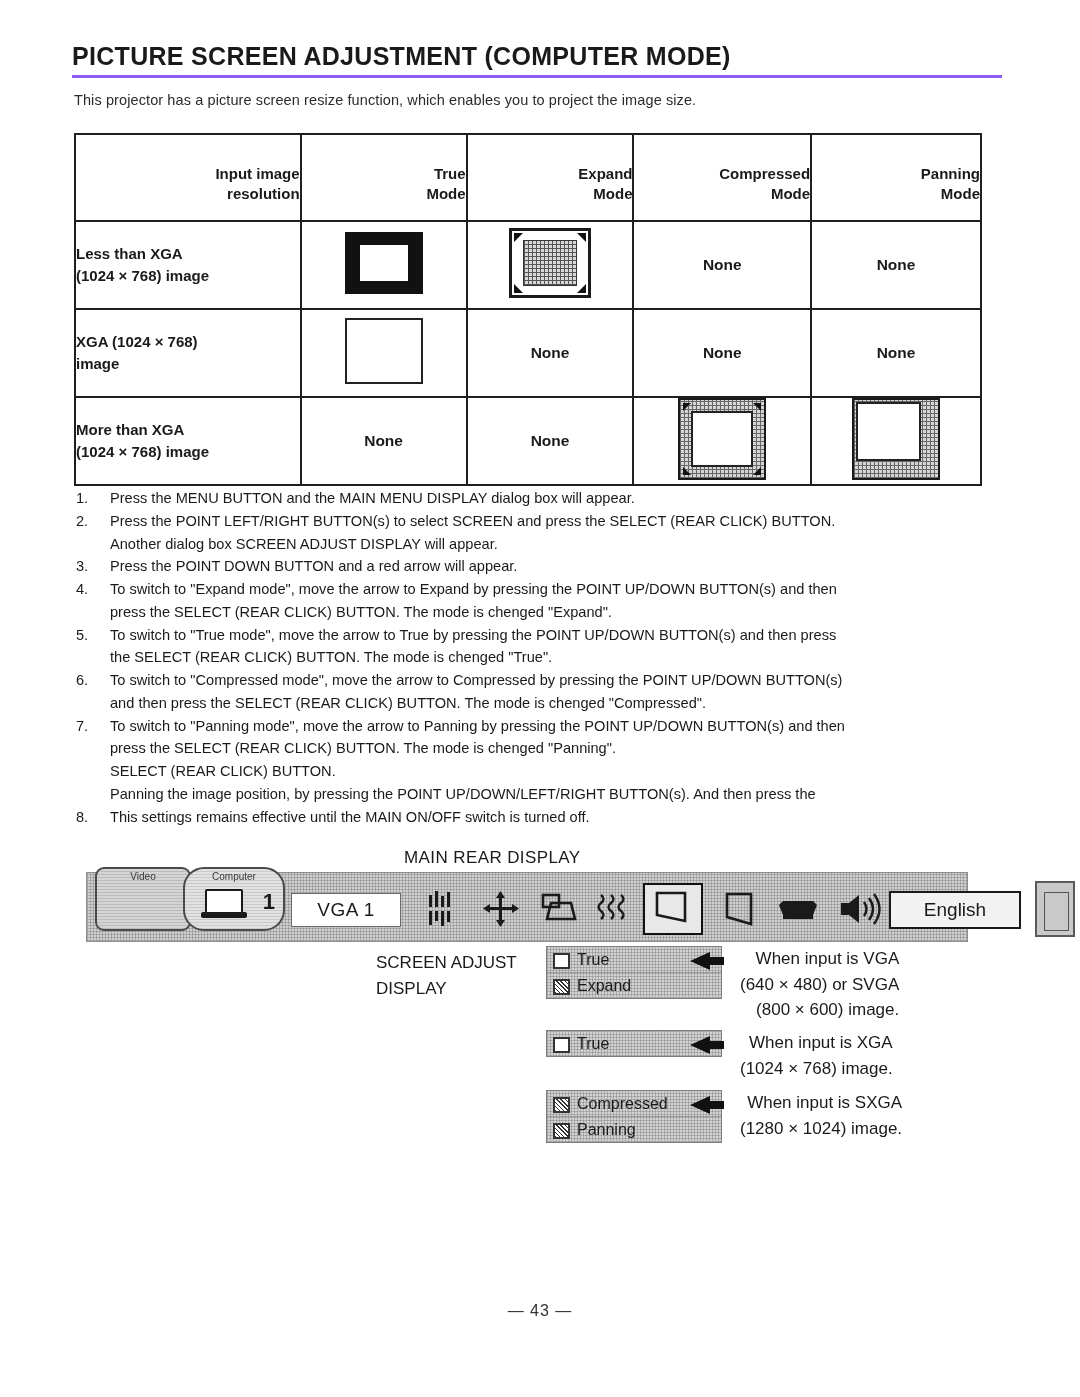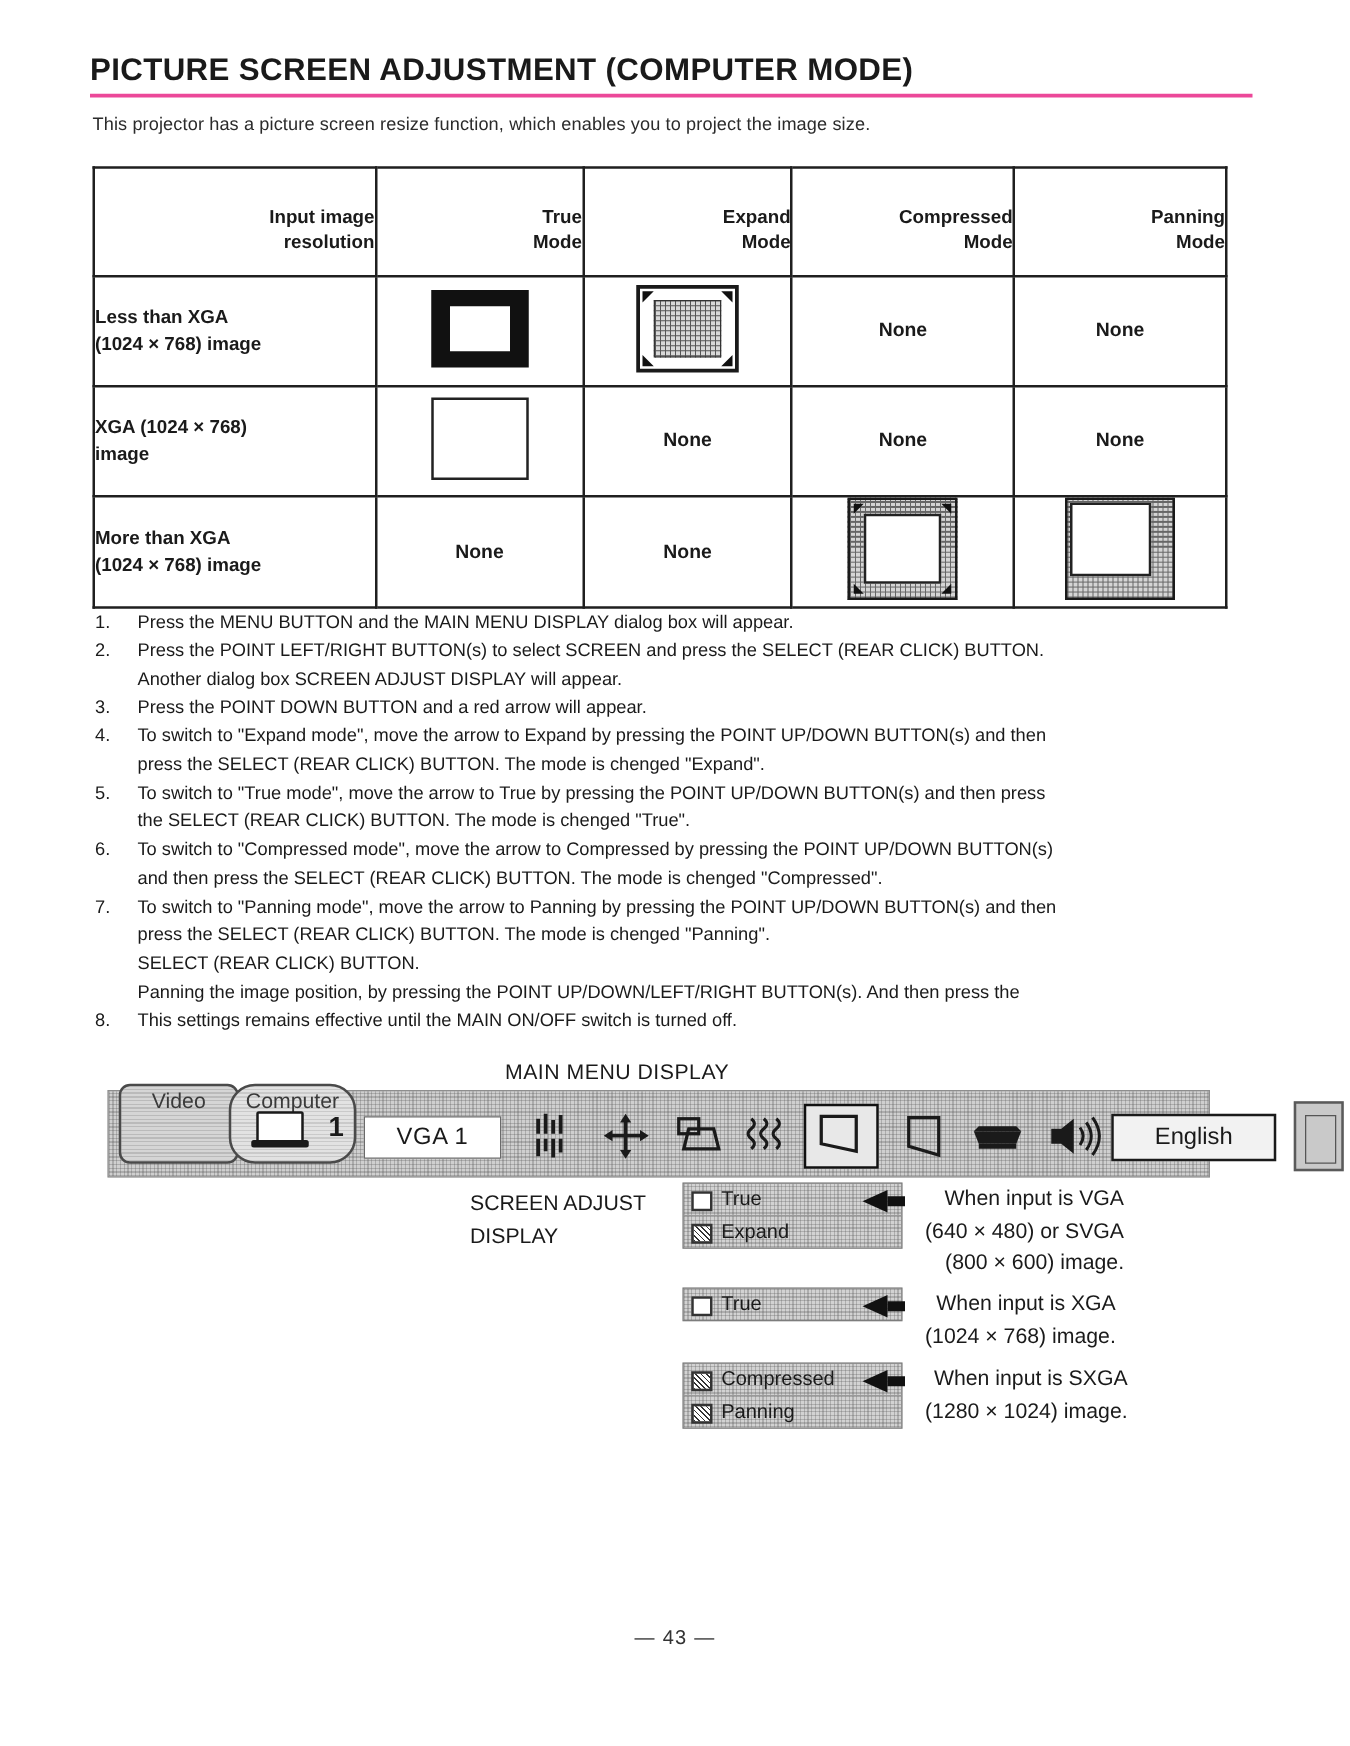--- a/index.html
+++ b/index.html
@@ -8,21 +8,21 @@
     font-family:"Liberation Sans","DejaVu Sans",sans-serif;
     color:#1a1a1a;
     -webkit-font-smoothing:none;
   }
   .page{position:absolute;inset:0;}
 
   
   .title{
     position:absolute;left:72px;top:42px;width:930px;
     font-size:25px;font-weight:bold;letter-spacing:.3px;
-    border-bottom:3px solid #ec4899;padding-bottom:4px;
+    border-bottom:3px solid #8b5cf6;padding-bottom:4px;
   }
   .intro{
     position:absolute;left:74px;top:92px;width:930px;
     font-size:14.5px;letter-spacing:.1px;color:#2b2b2b;
   }
 
   
   .tbl{
     position:absolute;left:74px;top:133px;width:908px;
     border-collapse:collapse;
@@ -127,21 +127,21 @@
       #cfcfcf;
     border:1px solid #8e8e8e;
   }
   .tab{
     position:absolute;top:-6px;height:60px;border:2px solid #4a4a4a;
     border-radius:9px;background:
       repeating-linear-gradient(0deg,rgba(90,90,90,.22) 0 1px,transparent 1px 3px),
       #d5d5d5;
     font-size:13px;text-align:center;
   }
-  .tab .tlabel{display:block;margin-top:2px;font-size:17px;color:#3a3a3a;}
+  .tab .tlabel{display:block;margin-top:2px;font-size:10px;color:#3a3a3a;}
   .tab-video{left:8px;width:92px;color:#555;}
   .tab-computer{left:96px;width:98px;background:
       repeating-linear-gradient(0deg,rgba(90,90,90,.18) 0 1px,transparent 1px 3px),
       #e2e2e2; border-radius: 21px;}
   .laptop{position:absolute;left:16px;top:20px;width:46px;height:30px;}
   .laptop .scr{position:absolute;left:4px;top:0;width:34px;height:22px;border:2.5px solid #1a1a1a;background:#fff;border-radius:2px;}
   .laptop .base{position:absolute;left:0;top:23px;width:46px;height:6px;background:#1a1a1a;border-radius:2px;}
   .tab-computer .digit{position:absolute;right:8px;top:20px;font-size:22px;font-weight:bold;}
 
   .vga{
@@ -357,21 +357,21 @@
         <span class="cont">SELECT (REAR CLICK) BUTTON.</span>
         <span class="cont just">Panning the image position, by pressing the POINT UP/DOWN/LEFT/RIGHT BUTTON(s). And then press the</span>
       </span>
     </div>
     <div class="step">
       <span class="num">8.</span>
       <span class="txt"><span>This settings remains effective until the MAIN ON/OFF switch is turned off.</span></span>
     </div>
   </div>
 
-  <div class="mmd-label">MAIN MENU DISPLAY</div>
+  <div class="mmd-label">MAIN REAR DISPLAY</div>
   <div class="screen-word">SCREEN</div>
 
   <div class="panel">
 
     <div class="tab tab-video">
       <span class="tlabel">Video</span>
     </div>
 
     <div class="tab tab-computer">
       <span class="tlabel">Computer</span>

